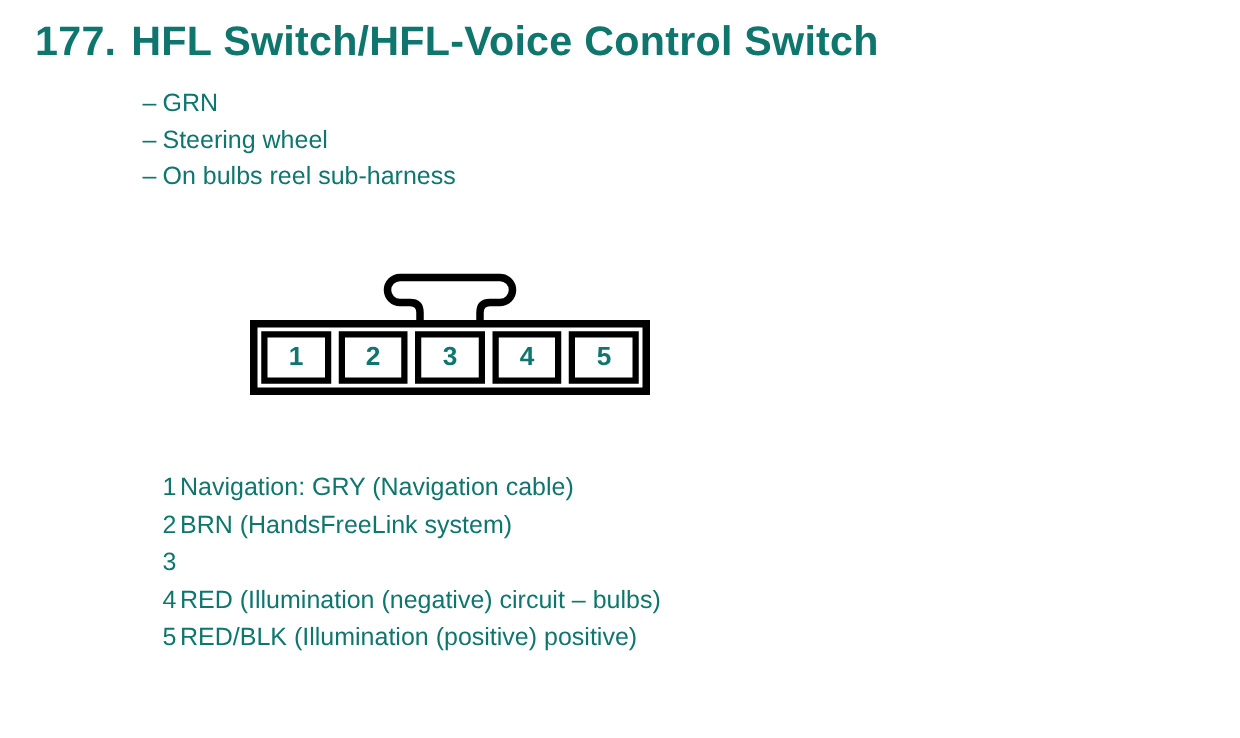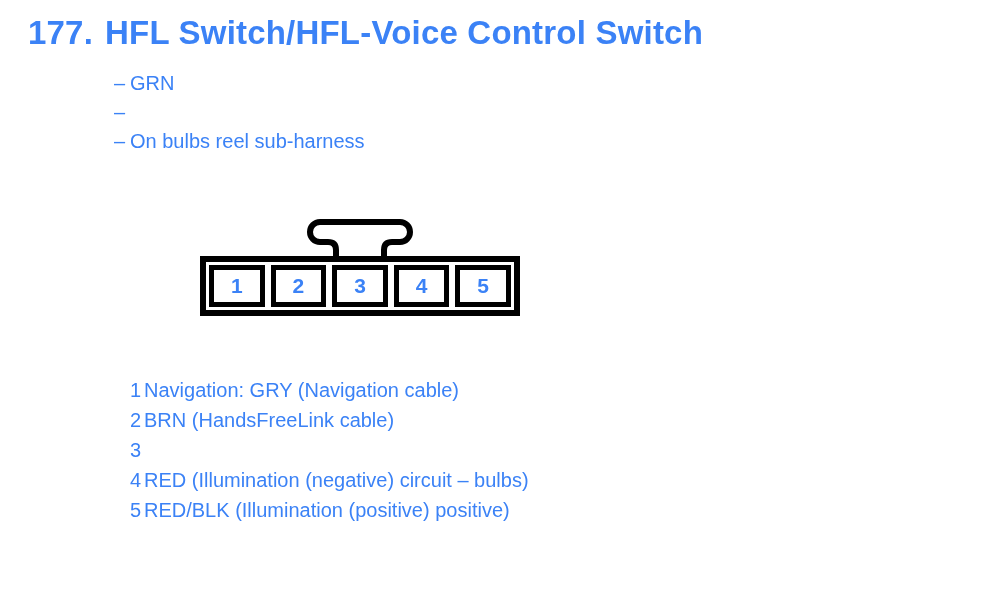--- a/index.html
+++ b/index.html
@@ -6,21 +6,21 @@
     margin: 0;
     padding: 0;
     background: #ffffff;
   }
   .page {
     position: relative;
     width: 992px;
     height: 590px;
     background: #ffffff;
     font-family: "Liberation Sans", sans-serif;
-    color: #3b82f6;
+    color: #0f766e;
     overflow: hidden;
   }
 
   
   .title {
     position: absolute;
     left: 28px;
     top: 14px;
     font-size: 33px;
     font-weight: bold;
@@ -113,20 +113,21 @@
     <span class="num">177.</span><span>HFL Switch/HFL-Voice Control Switch</span>
   </h1>
 
   <div class="notes">
     <div class="note-row">
       <span class="note-dash">–</span>
       <span>GRN</span>
     </div>
     <div class="note-row">
       <span class="note-dash">–</span>
+      <span>Steering wheel</span>
     </div>
     <div class="note-row">
       <span class="note-dash">–</span>
       <span>On bulbs reel sub-harness</span>
     </div>
   </div>
 
   <div class="figure">
     <svg class="latch" width="112" height="46" viewBox="0 0 112 46">
       <path d="M 16 6 H 96 A 10 10 0 0 1 106 16 A 10 10 0 0 1 96 26 H 88 Q 80 26 80 34 V 46 H 32 V 34 Q 32 26 24 26 H 16 A 10 10 0 0 1 6 16 A 10 10 0 0 1 16 6 Z" fill="#ffffff" stroke="#000000" stroke-width="6"></path>
@@ -150,21 +151,21 @@
     </div>
   </div>
 
   <div class="pinout">
     <div class="pin-row">
       <span class="pin-num">1</span>
       <span>Navigation: GRY (Navigation cable)</span>
     </div>
     <div class="pin-row">
       <span class="pin-num">2</span>
-      <span>BRN (HandsFreeLink cable)</span>
+      <span>BRN (HandsFreeLink system)</span>
     </div>
     <div class="pin-row">
       <span class="pin-num">3</span>
     </div>
     <div class="pin-row">
       <span class="pin-num">4</span>
       <span>RED (Illumination (negative) circuit – bulbs)</span>
     </div>
     <div class="pin-row">
       <span class="pin-num">5</span>

